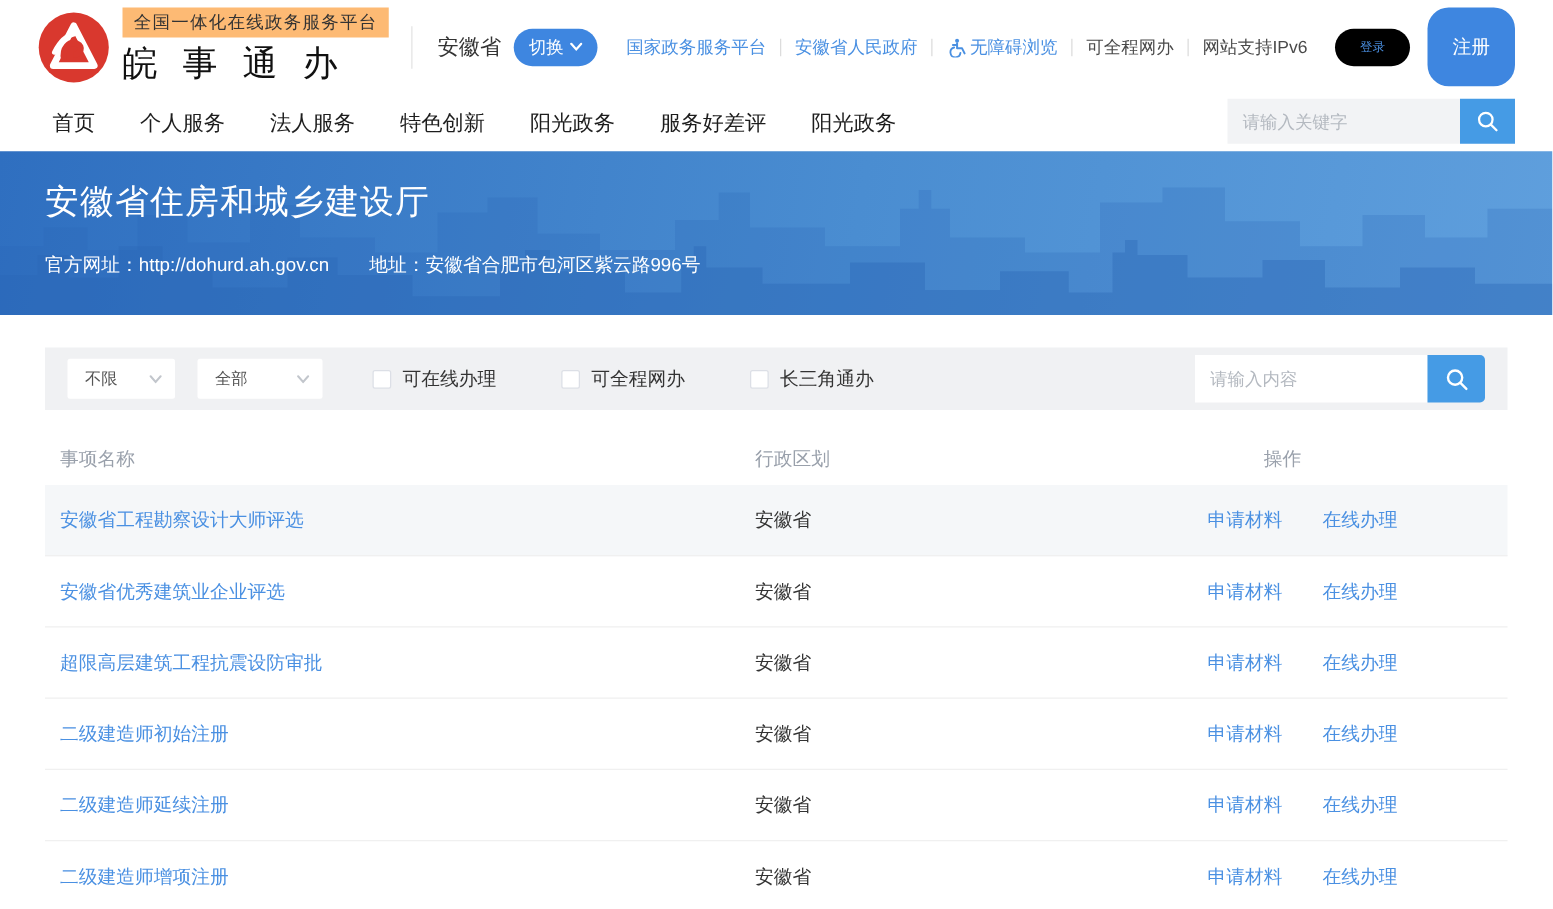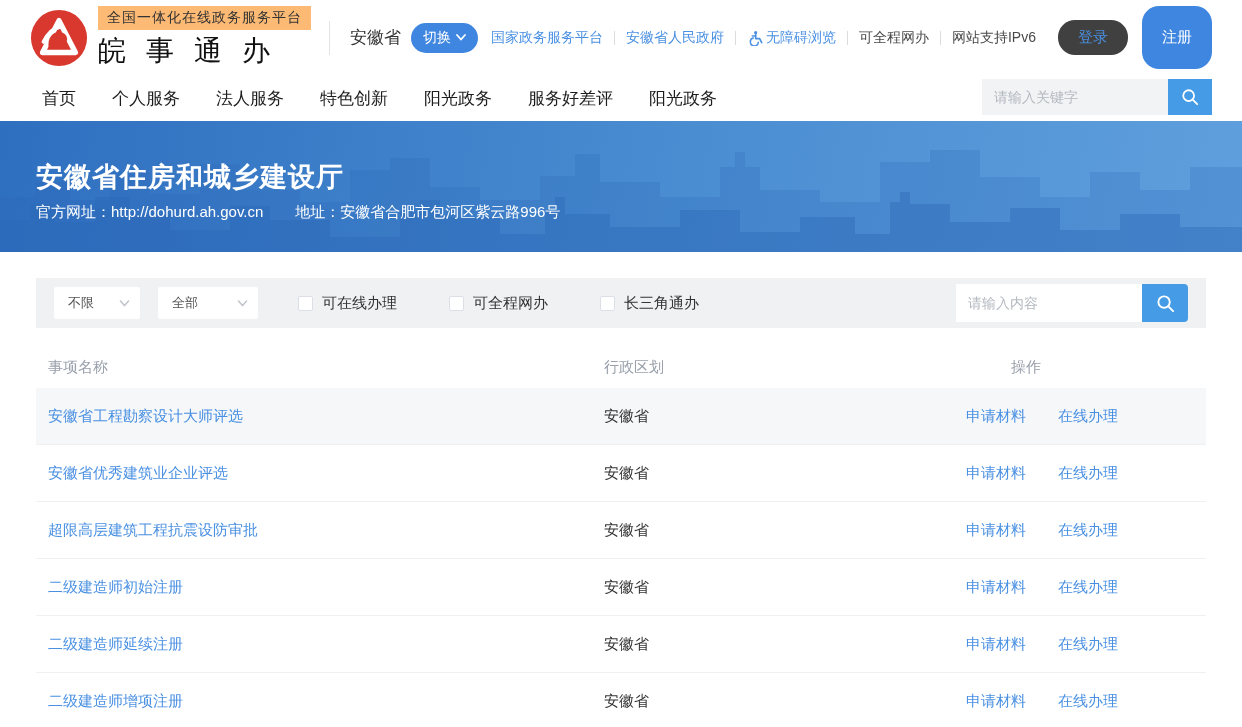--- a/index.html
+++ b/index.html
@@ -18,41 +18,41 @@
   .v-divider { width:1px; height:34px; background:#e3e3e3; margin:0 20px 0 18px; }
   .region-name { font-size:17px; color:#333; margin-right:10px; }
   .switch-btn { display:inline-flex; align-items:center; gap:5px; background:#3e86e0; color:#fff;
     font-size:14px; border:none; border-radius:15px; padding:6px 12px; cursor:pointer; }
   .top-links { display:flex; align-items:center; margin-left:auto; }
   .top-link { font-size:14px; text-decoration:none; white-space:nowrap; display:inline-flex;
     align-items:center; gap:3px; cursor:pointer; }
   .top-link.blue { color:#4a90e2; }
   .top-link.dark { color:#4a4a4a; }
   .sep { width:1px; height:14px; background:#dcdcdc; margin:0 11px; }
-  .login-btn { margin-left:22px; background:#404040; color:#4a90e2; border:none; font-size:15px;
+  .login-btn { margin-left:22px; background:#000000; color:#4a90e2; border:none; font-size:10px;
     border-radius:17px; padding:8px 20px; cursor:pointer; }
   .register-btn { margin-left:14px; background:#3e86e0; color:#fff; border:none; font-size:15px;
     border-radius:17px; padding:22px 20px; cursor:pointer; }
 
   
   .nav { height:46px; display:flex; align-items:center; padding:0 42px; position:relative; }
   .nav-item { font-size:17px; color:#1d1d1d; margin-right:36px; cursor:pointer; text-decoration:none; }
   .nav-search { position:absolute; right:30px; top:4px; display:flex; }
   .nav-search input { width:186px; height:36px; background:#f2f3f5; border:none; outline:none;
     padding:0 12px; font-size:14px; color:#333; }
   .nav-search input::placeholder { color:#b4b9c0; }
   .nav-search .search-btn { width:44px; height:36px; background:#459be5; border:none;
     display:flex; align-items:center; justify-content:center; cursor:pointer; }
 
   
   .banner { height:131px; position:relative; overflow:hidden;
     background:linear-gradient(100deg,#2f6fc0 0%,#4a8dd1 55%,#5f9fdd 100%); }
   .banner svg.skyline { position:absolute; left:0; bottom:0; width:100%; height:110px; }
-  .banner-title { position:absolute; left:36px; top:38px; color:#fff; font-size:27px;
-    font-weight:bold; letter-spacing:1px; z-index:2; }
+  .banner-title { position:absolute; left:36px; top:22px; color:#fff; font-size:27px;
+    font-weight:normal; letter-spacing:1px; z-index:2; }
   .banner-info { position:absolute; left:36px; top:82px; color:#fff; font-size:15px;
     display:flex; gap:32px; z-index:2; }
 
   
   .filterbar { margin:26px 36px 0 36px; height:50px; background:#f0f1f3; display:flex;
     align-items:center; padding:0 18px; }
   .dropdown { width:86px; height:32px; background:#fff; display:flex; align-items:center;
     justify-content:space-between; padding:0 10px 0 14px; font-size:13px; color:#555;
     margin-right:18px; cursor:pointer; border-radius:2px; }
   .dropdown.wide { width:100px; }

